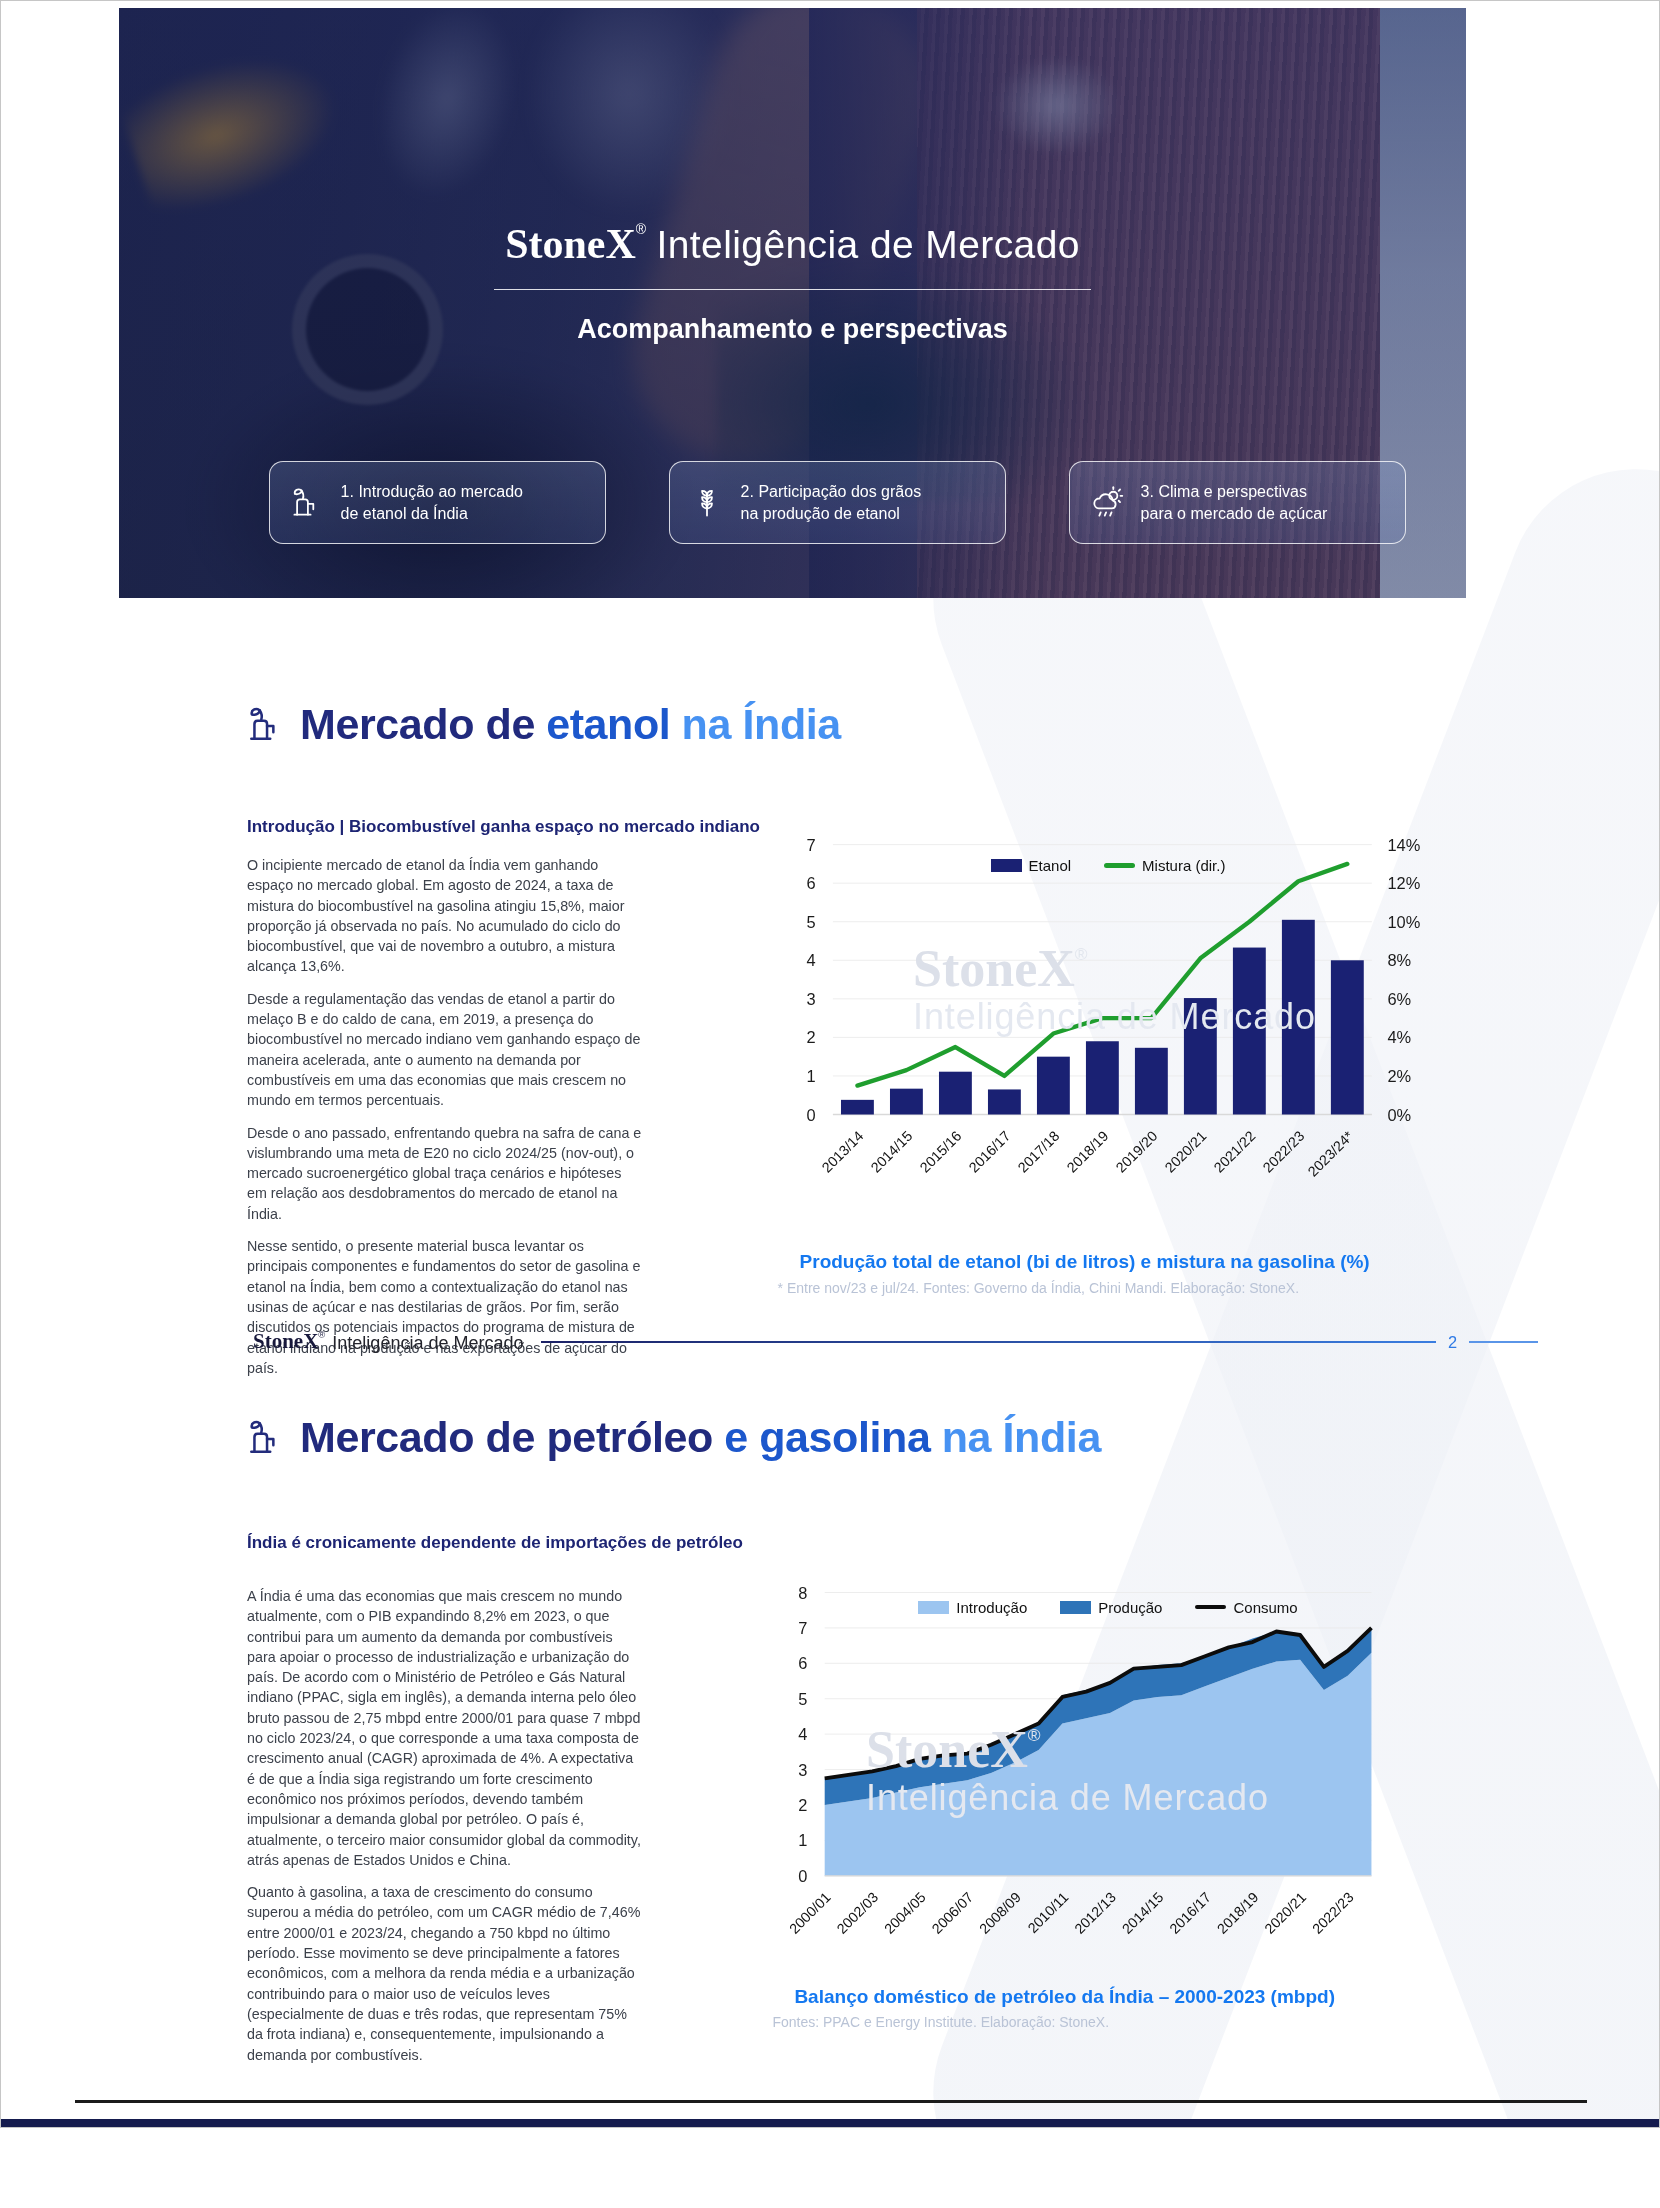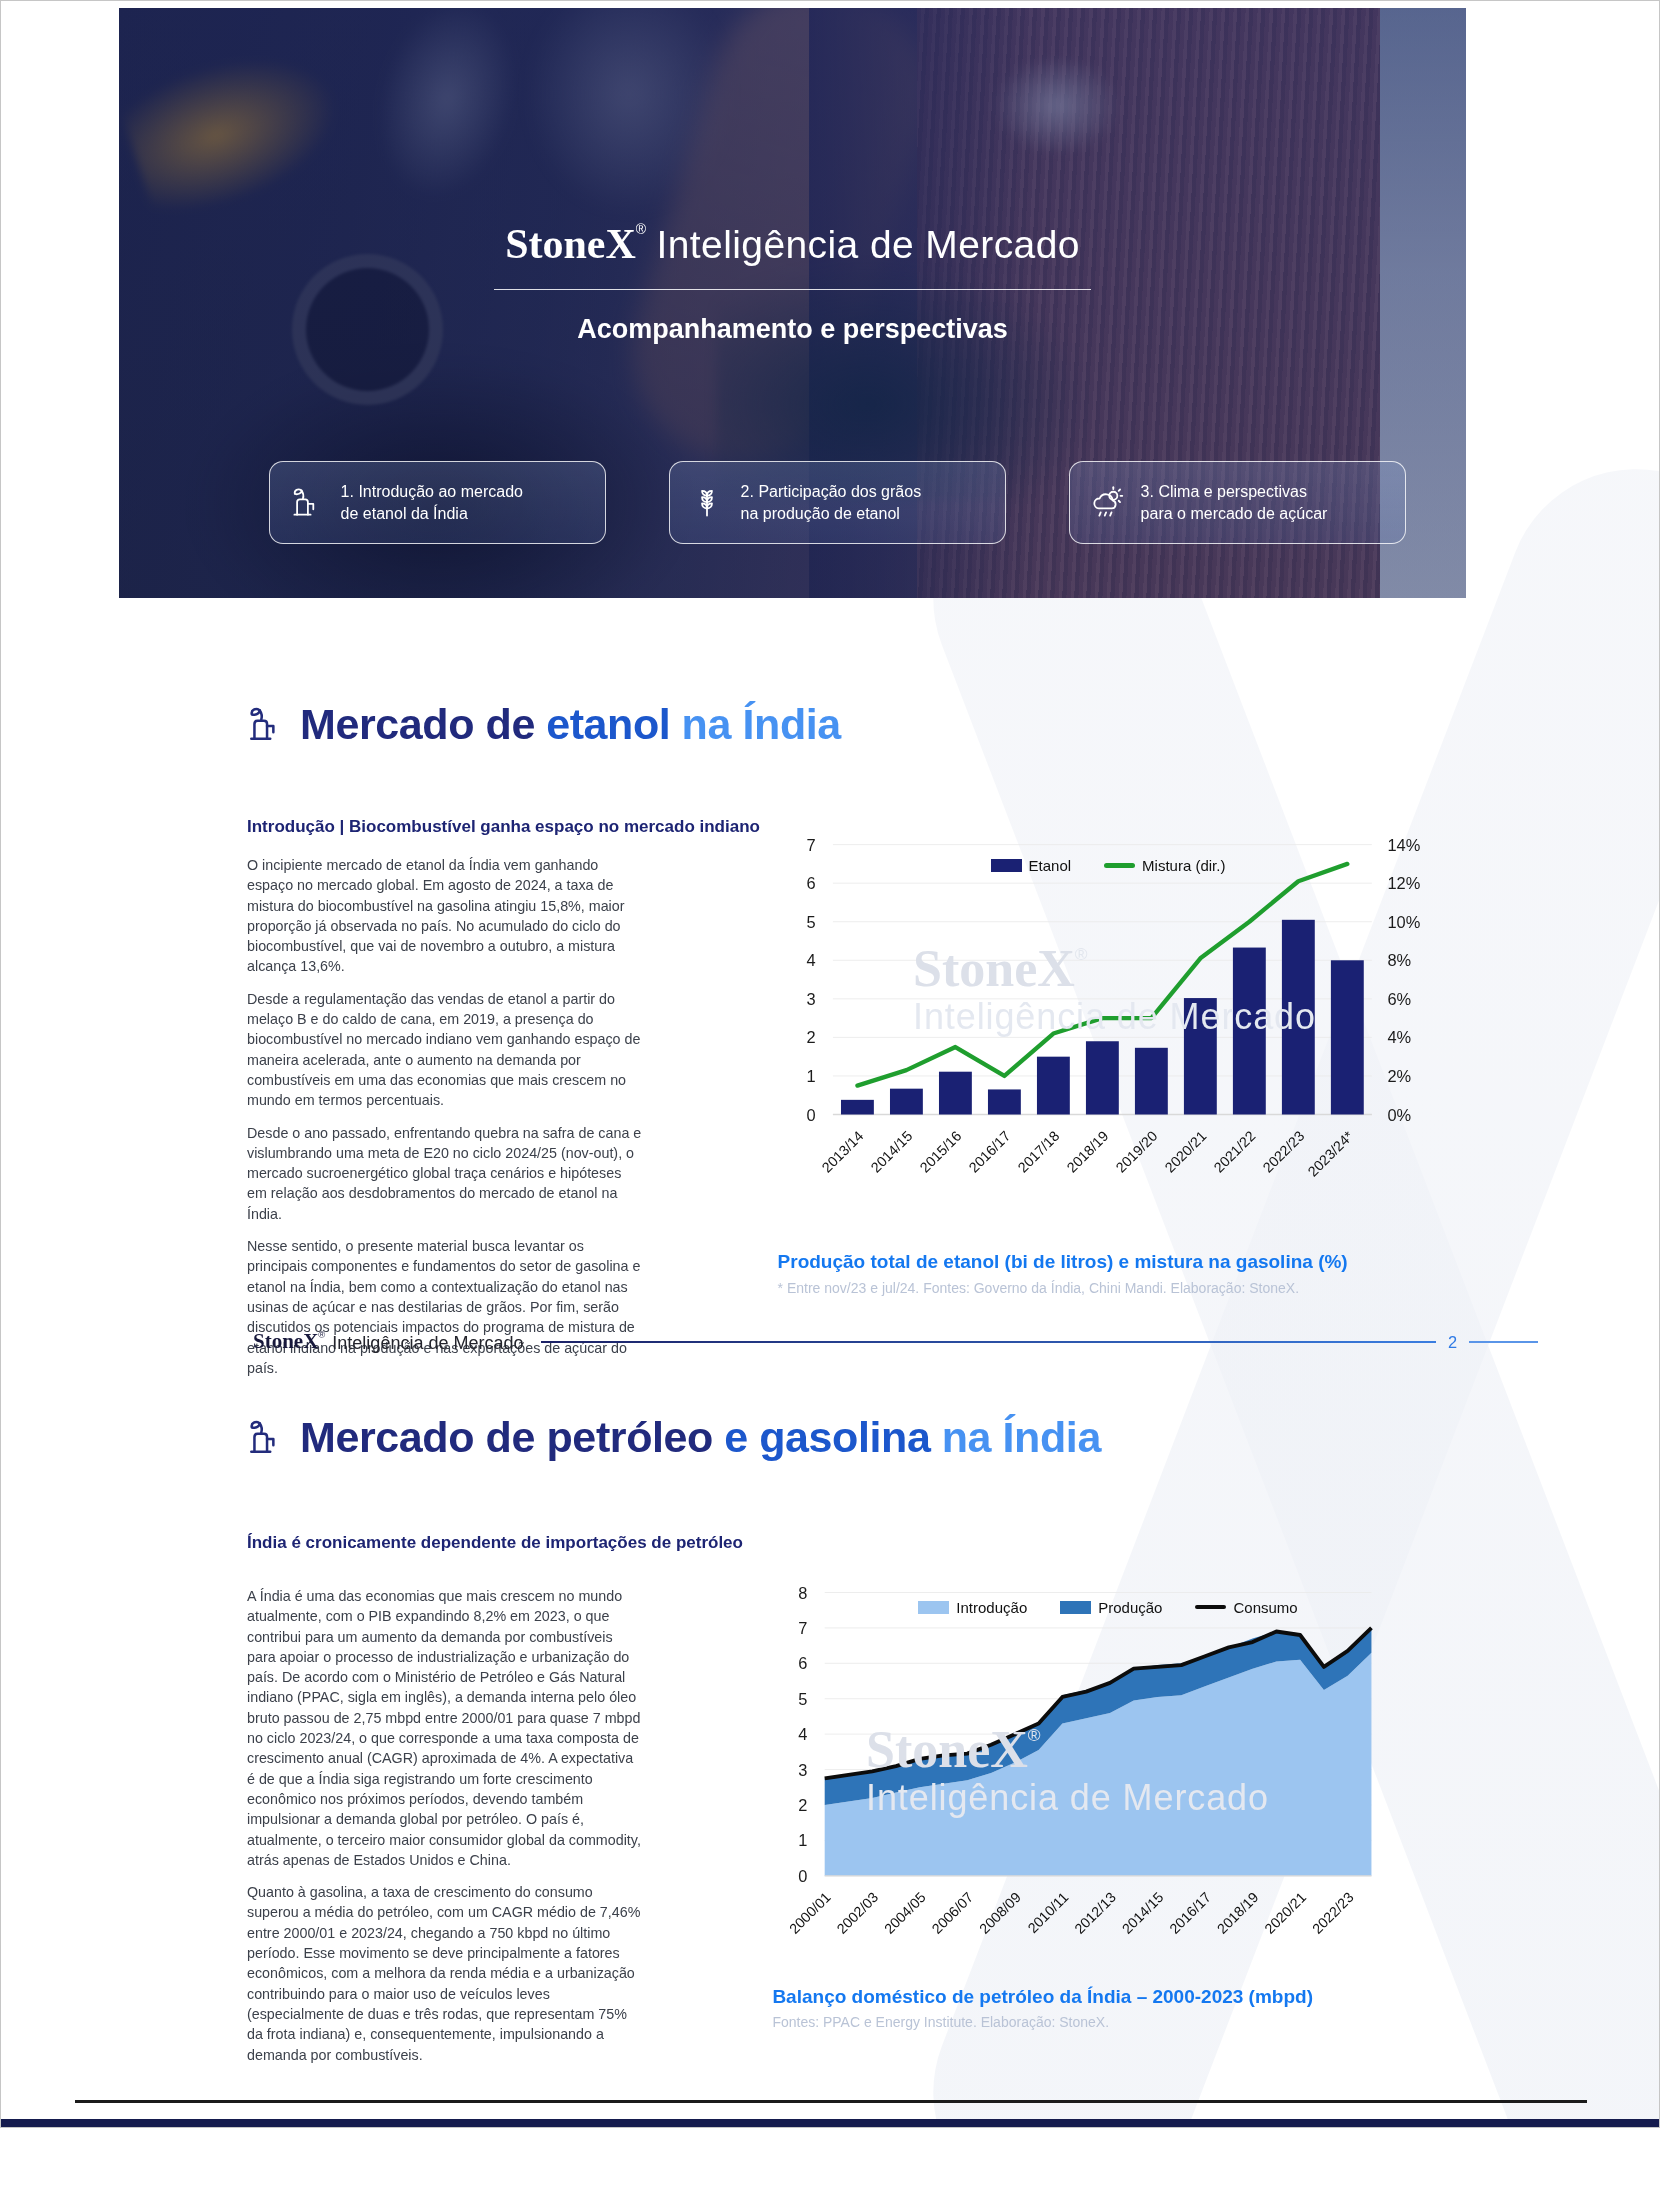--- a/index.html
+++ b/index.html
@@ -56,21 +56,21 @@
 
   
   .chart-box { position:absolute; left:761px; width:692px; }
   .chart-box svg { display:block; }
   .legend { position:absolute; left:0; width:100%; display:flex; justify-content:center; gap:33px; }
   .lg-item { display:flex; align-items:center; gap:7px; font-size:15px; color:#111; }
   .lg-swatch { width:31px; height:13px; display:inline-block; }
   .lg-line { width:31px; height:4.3px; border-radius:2.6px; display:inline-block; }
   .tick { font-size:19px; fill:#1c1c1c; }
   .xtick { font-size:16.5px; fill:#111; }
-  .chart-title { position:absolute; font-size:19px; font-weight:bold; color:#1478f0; white-space:nowrap; }
+  .chart-title { position:absolute; font-size:19px; font-weight:bold; color:#1478f0; white-space:nowrap;margin-left:22px; }
   .chart-src { position:absolute; font-size:14px; color:#b9c3d6; white-space:nowrap; }
   .chart-wm { position:absolute; pointer-events:none; line-height:1.1; }
   .wm-1 { font-family:"Liberation Serif","DejaVu Serif",serif; font-weight:bold; font-size:52px; color:#dcе0e9; color:#dce0e9; }
   .wm-reg { font-size:17.3px; vertical-align:26px; color:#e2e6ee; }
   .wm-2 { font-size:36px; color:#e4e8f0; letter-spacing:0.9px; }
 
   
   .pg-div { position:absolute; left:252px; right:121px; top:1328px; height:26px; display:flex; align-items:center; }
   .pg-brand { white-space:nowrap; color:#17183b; }
   .pg-brand .brand-serif { font-size:21px; color:#17183b; }

